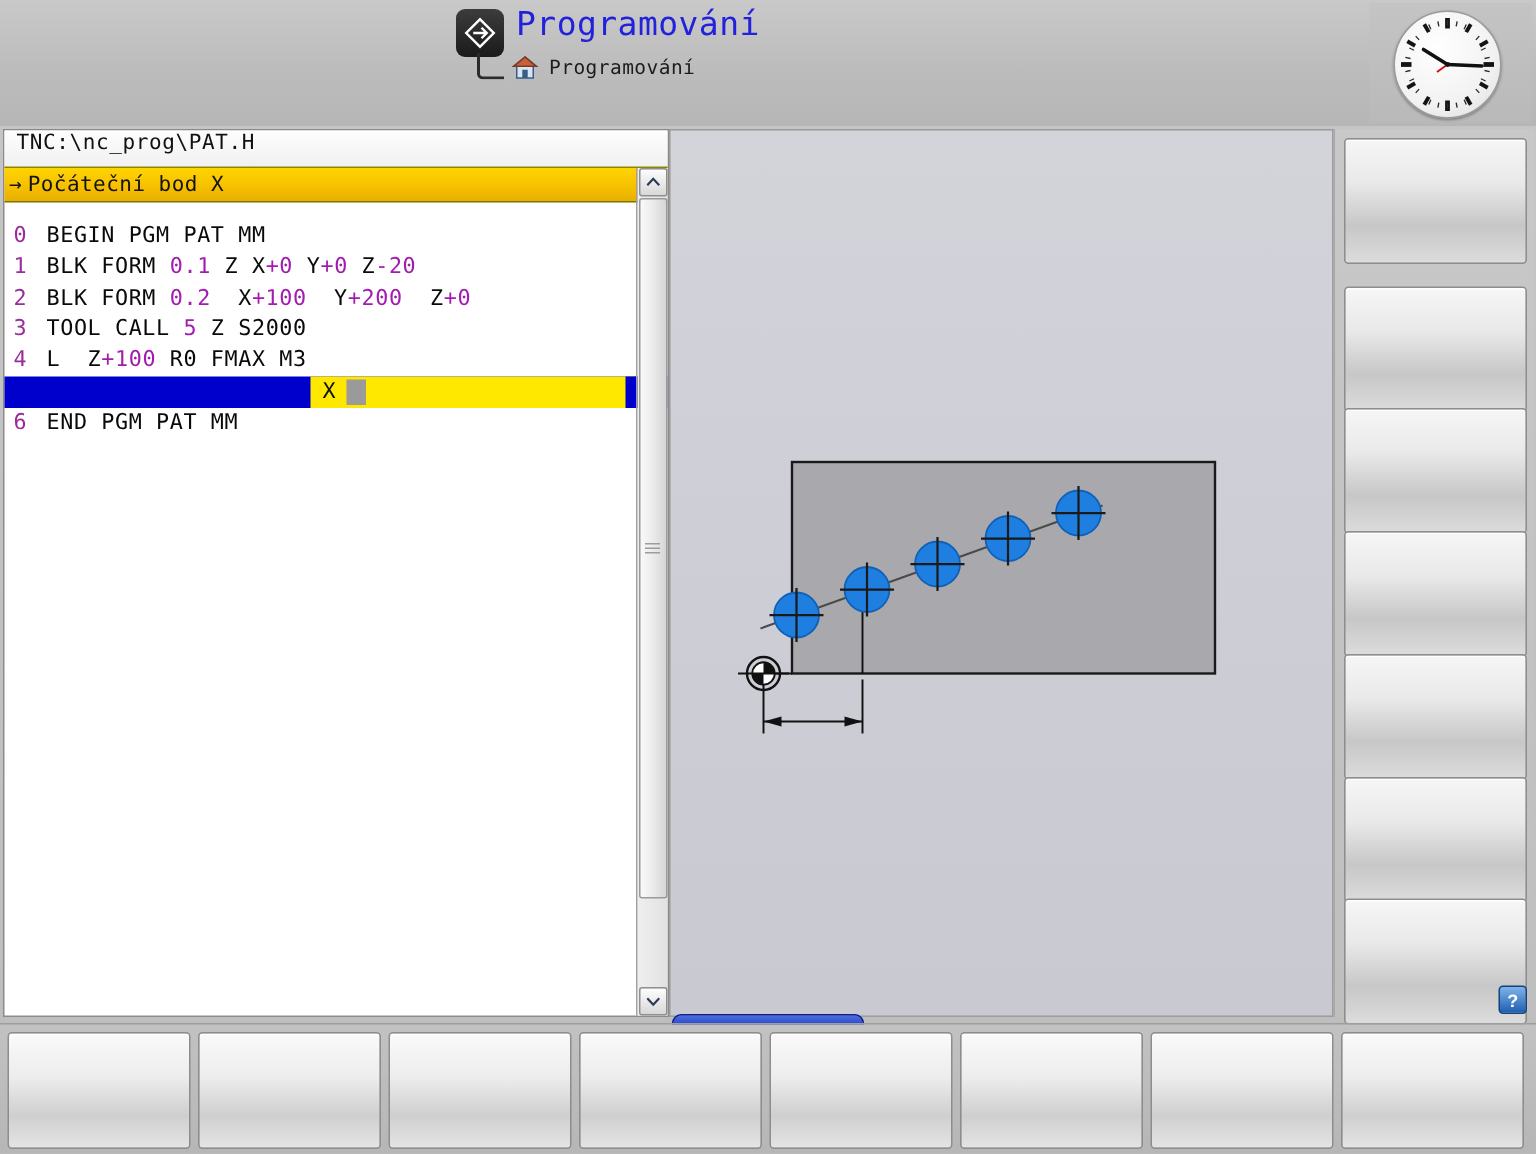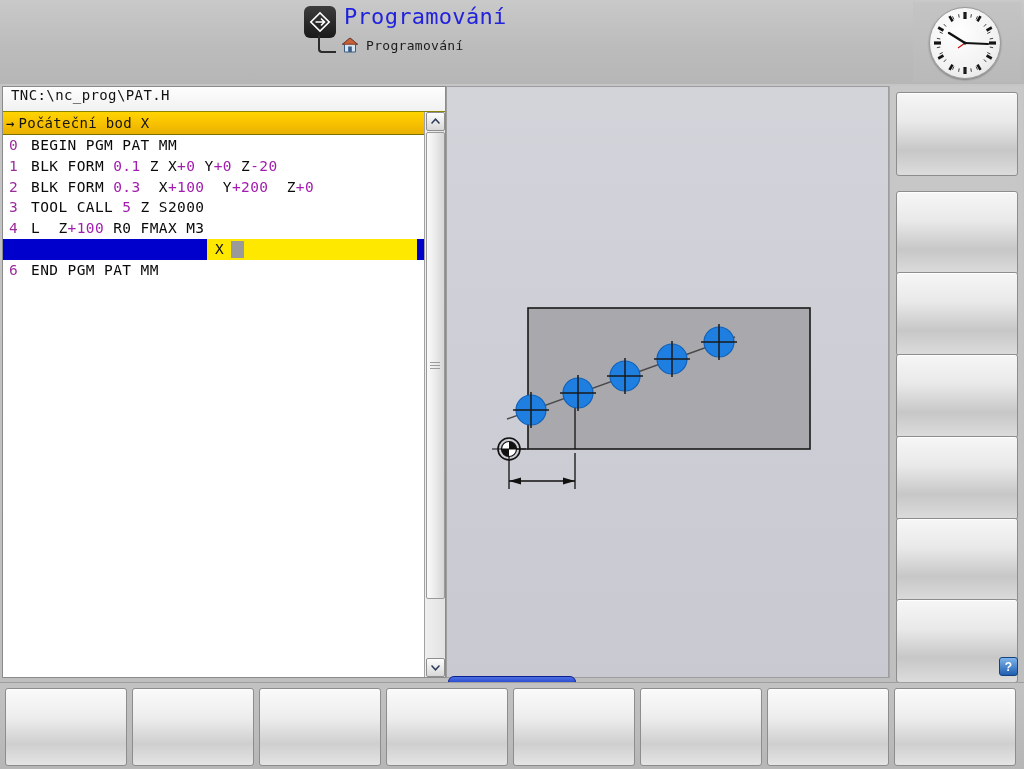--- a/index.html
+++ b/index.html
@@ -46,21 +46,21 @@
              background:#ffffff;border:1px solid #8b8b8b;}
   .path-bar{height:24px;background:linear-gradient(180deg,#fdfdfd 0%,#f1f1f1 100%);
             border-bottom:1px solid #8a8500;display:flex;align-items:flex-start;}
   .path-text{font-size:14px;color:#111;padding-left:8px;letter-spacing:.4px;}
   .prompt-bar{position:relative;height:22px;
               background:linear-gradient(180deg,#ffd400 0%,#f8c200 50%,#e8b000 100%);
               border-bottom:1px solid #7c7200;display:flex;align-items:center;}
   .prompt-text{font-size:14px;color:#141414;padding-left:4px;letter-spacing:.3px;text-align:right;}
   .arrow-glyph{font-size:14px;color:#141414;padding-left:3px;}
 
-  .code{position:relative;padding-top:0;font-size:14.5px;line-height:20.8px;
+  .code{position:relative;padding-top:12px;font-size:14.5px;line-height:20.8px;
         color:#0a0a0a;letter-spacing:.4px;}
   .cl{position:relative;height:20.8px;white-space:pre;padding-left:6px;}
   .ln{color:#9b2d9b;display:inline-block;width:22px;}
   .num{color:#a21caf;}
   .kw{color:#0a0a0a;}
   .cl.sel{background:#0000cd;color:#ffffff;}
   .cl.sel .ln{color:#ffffff;}
   .cl.sel .kw{color:#ffffff;}
   .field{position:absolute;left:204px;top:0;width:216px;height:20.8px;
          background:#ffe800;}
@@ -190,21 +190,21 @@
       <span class="path-text">TNC:\nc_prog\PAT.H</span>
     </div>
     <div class="prompt-bar">
       <span class="arrow-glyph">→</span>
       <span class="prompt-text">Počáteční bod X</span>
     </div>
 
     <div class="code">
       <div class="cl"><span class="ln">0</span><span class="kw">BEGIN PGM PAT MM</span></div>
       <div class="cl"><span class="ln">1</span><span class="kw">BLK FORM <span class="num">0.1</span> Z X<span class="num">+0</span> Y<span class="num">+0</span> Z<span class="num">-20</span></span></div>
-      <div class="cl"><span class="ln">2</span><span class="kw">BLK FORM <span class="num">0.3</span>  X<span class="num">+100</span>  Y<span class="num">+200</span>  Z<span class="num">+0</span></span></div>
+      <div class="cl"><span class="ln">2</span><span class="kw">BLK FORM <span class="num">0.2</span>  X<span class="num">+100</span>  Y<span class="num">+200</span>  Z<span class="num">+0</span></span></div>
       <div class="cl"><span class="ln">3</span><span class="kw">TOOL CALL <span class="num">5</span> Z S2000</span></div>
       <div class="cl"><span class="ln">4</span><span class="kw">L  Z<span class="num">+100</span> R0 FMAX M3</span></div>
 
       <div class="cl sel">
         <span class="ln">5</span><span class="kw">PATTERN DEF ROW1(</span>
         <span class="field"></span>
         <span class="field-label">X</span>
         <span class="caret"></span>
         <span class="field-end"></span>
       </div>

